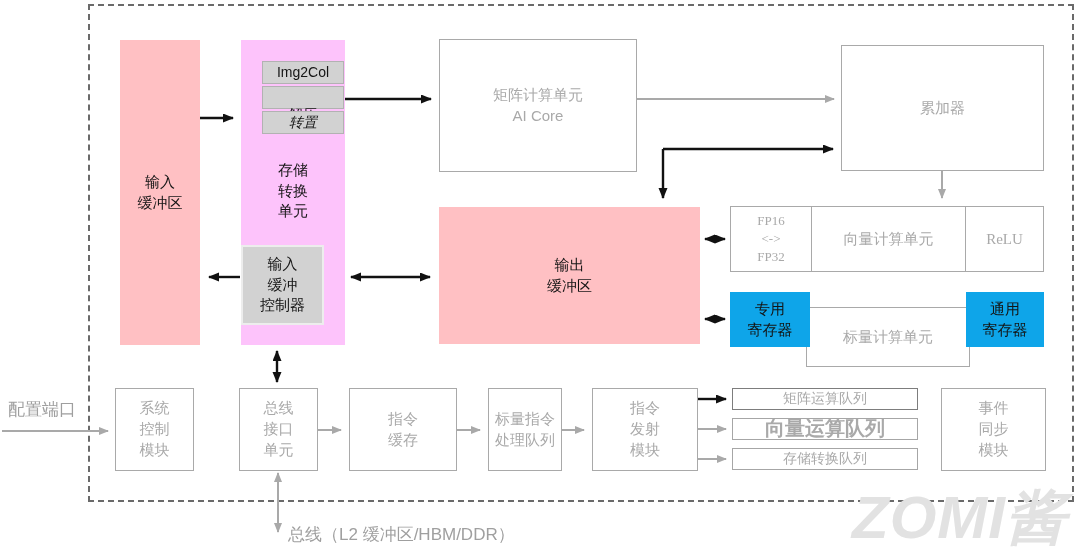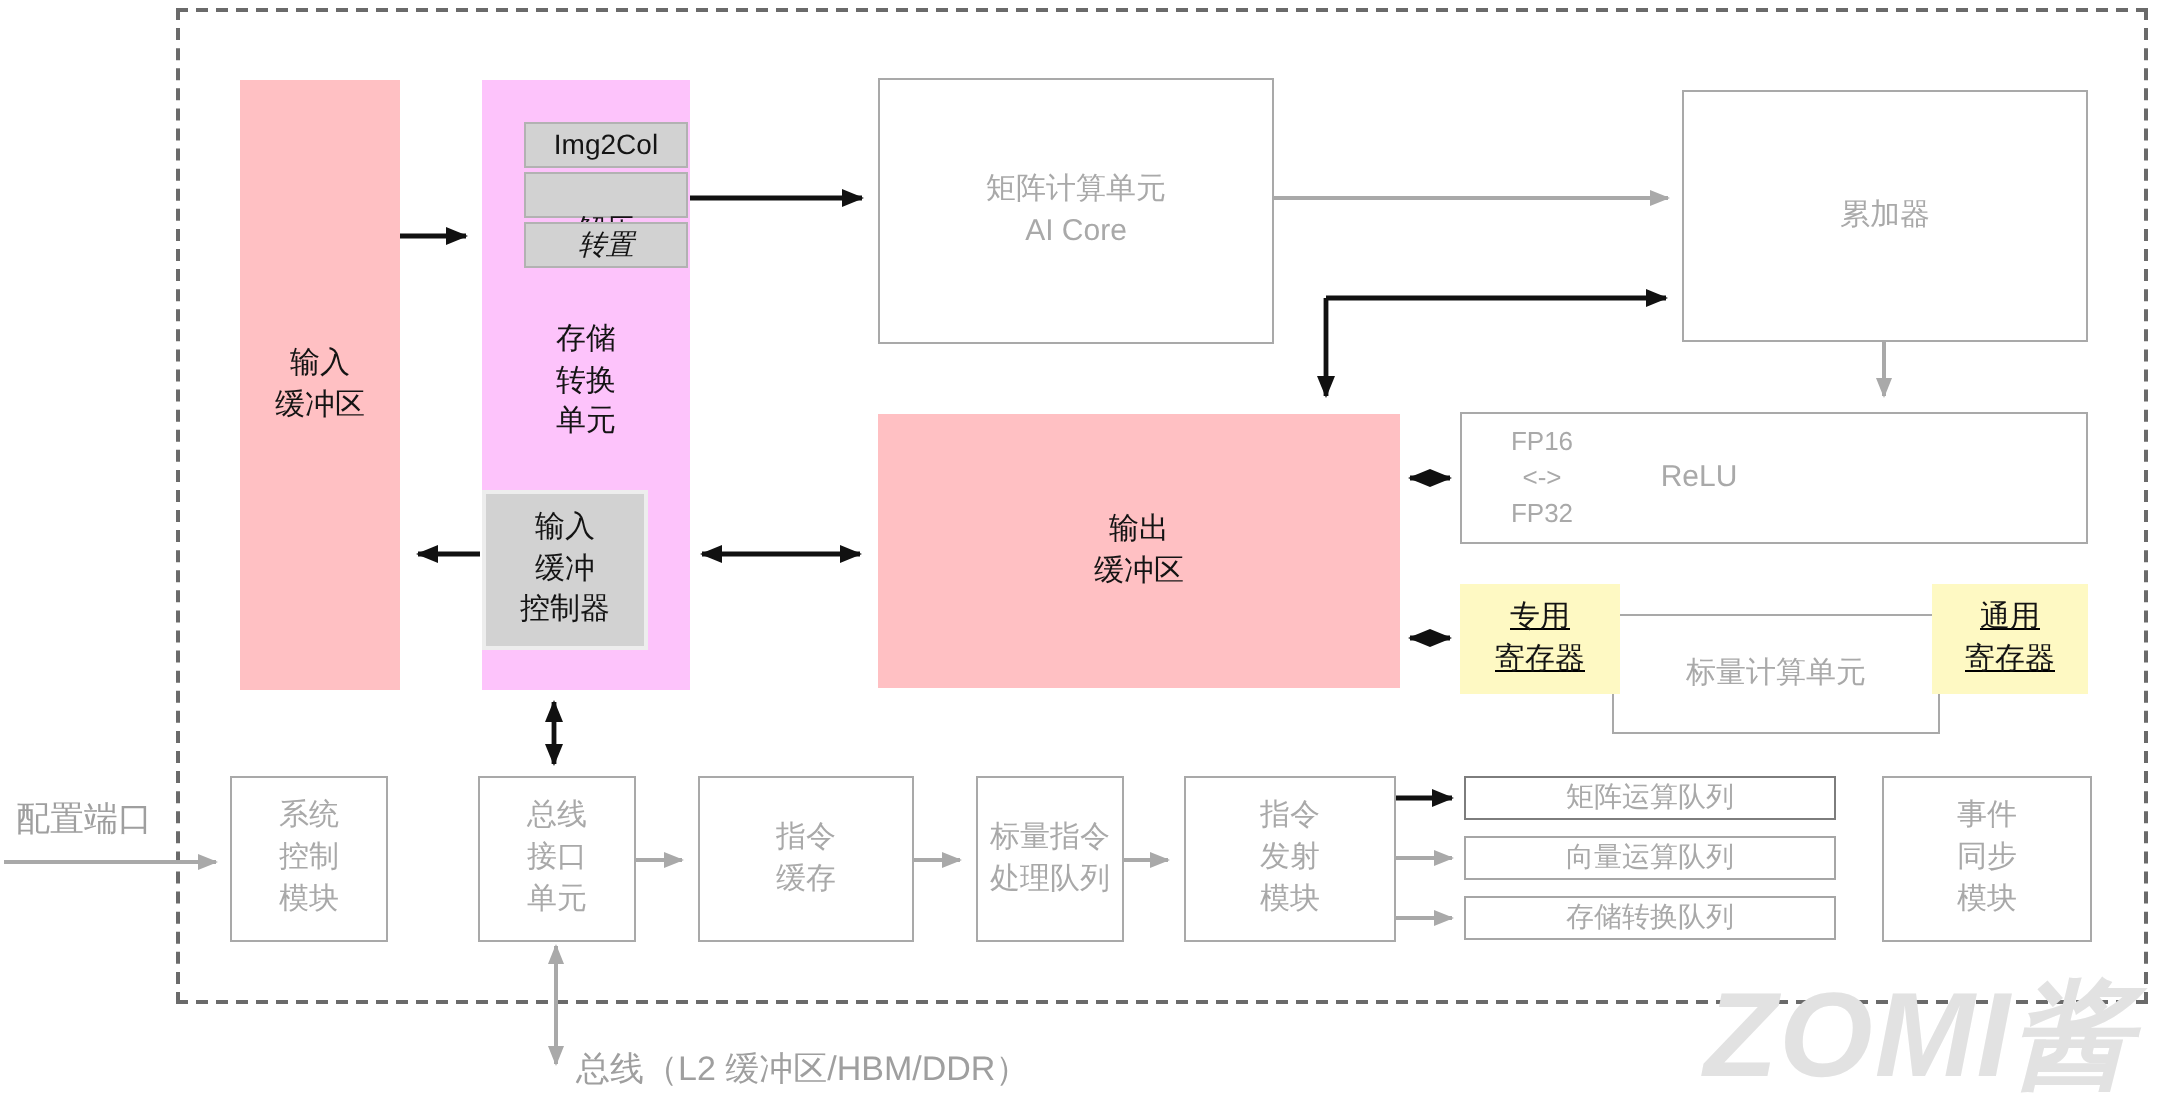--- a/index.html
+++ b/index.html
@@ -11,36 +11,36 @@
   .abs{position:absolute;box-sizing:border-box;}
   .lbl{white-space:pre-line;text-align:center;line-height:1.38;}
   .center{display:flex;align-items:center;justify-content:center;}
 
   
   .frame{left:88px;top:4px;width:986px;height:498px;border:2px dashed #6a6a6a;background:transparent;}
 
   
   .pink{background:#ffc0c3;}
   .magenta{background:#fdc3fb;}
-  .grayfill{background:#fef9c3;text-decoration:underline;}
+  .grayfill{background:#0ea5e9;}
   .whitebox{background:#ffffff;border:1px solid #a9a9a9;}
   .blacktxt{color:#141414;font-size:15px;font-weight:500;}
   .graytxt{color:#a9a9a9;font-size:15px;font-weight:500;}
 
   .input-buffer{left:120px;top:40px;width:80px;height:305px;}
   .mte{left:241px;top:40px;width:104px;height:305px;padding-left:12px;}
   .mte-sub{left:21px;width:82px;height:23px;background:#d2d2d2;border:1px solid #b2b2b2;font-size:14px;}
   .mte-label{left:0;top:120px;width:104px;}
   .ibc{left:0px;top:205px;width:83px;height:80px;background:#d2d2d2;border:2px solid #ededed;}
 
   .matrix-unit{left:439px;top:39px;width:198px;height:133px;}
   .accumulator{left:841px;top:45px;width:203px;height:126px;}
   .output-buffer{left:439px;top:207px;width:261px;height:137px;}
 
-  .vec-row{left:730px;top:206px;width:314px;height:66px;background:#fff;border:1px solid #a9a9a9;display:flex;}
+  .vec-row{left:730px;top:206px;width:314px;height:66px;background:#fff;border:1px solid #a9a9a9;display:flex;font-family:Liberation Serif, serif;}
   .vec-cell{display:flex;align-items:center;justify-content:center;}
   .vec-fp{width:80px;font-size:13px;}
   .vec-main{flex:1;border-left:1px solid #a9a9a9;border-right:1px solid #a9a9a9;}
   .vec-relu{width:77px;}
 
   .scalar-unit{left:806px;top:307px;width:164px;height:60px;background:#fff;border:1px solid #a9a9a9;z-index:1;}
   .special-reg{left:730px;top:292px;width:80px;height:55px;z-index:2;}
   .general-reg{left:966px;top:292px;width:78px;height:55px;z-index:2;}
 
   .brow{top:388px;height:83px;background:#fff;border:1px solid #a9a9a9;}
@@ -97,20 +97,23 @@
   <div class="lbl blacktxt">输出
 缓冲区</div>
 </div>
 
 <div class="abs vec-row">
   <div class="vec-cell vec-fp">
     <span class="lbl graytxt" style="font-size:13px;">FP16
 &lt;-&gt;
 FP32</span>
   </div>
+  <div class="vec-cell vec-main">
+    <span class="lbl graytxt">向量计算单元</span>
+  </div>
   <div class="vec-cell vec-relu">
     <span class="lbl graytxt">ReLU</span>
   </div>
 </div>
 
 <div class="abs whitebox center scalar-unit">
   <span class="lbl graytxt">标量计算单元</span>
 </div>
 <div class="abs grayfill center special-reg">
   <span class="lbl blacktxt">专用
@@ -147,21 +150,21 @@
 <div class="abs brow center" style="left:941px;width:105px;">
   <span class="lbl graytxt">事件
 同步
 模块</span>
 </div>
 
 <div class="abs q q1 center" style="top:388px;">
   <span class="lbl graytxt" style="font-size:14px;">矩阵运算队列</span>
 </div>
 <div class="abs q center" style="top:418px;">
-  <span class="lbl graytxt" style="font-size:14px;">向量运算队列</span>
+  <span class="lbl graytxt" style="font-size:20px;font-weight:bold;">向量运算队列</span>
 </div>
 <div class="abs q center" style="top:448px;">
   <span class="lbl graytxt" style="font-size:14px;">存储转换队列</span>
 </div>
 
 <div class="abs ext-label" style="left:8px;top:398px;">配置端口</div>
 <div class="abs ext-label" style="left:288px;top:523px;">总线（L2 缓冲区/HBM/DDR）</div>
 
 <div class="abs watermark">ZOMI酱</div>
 

